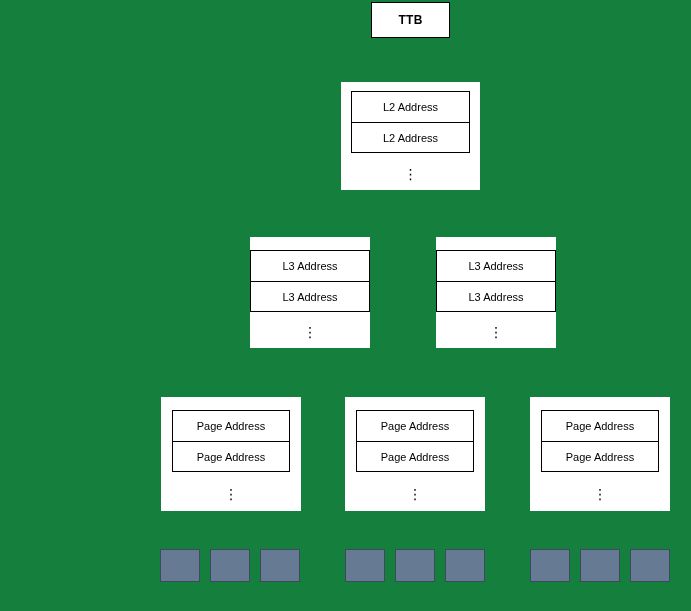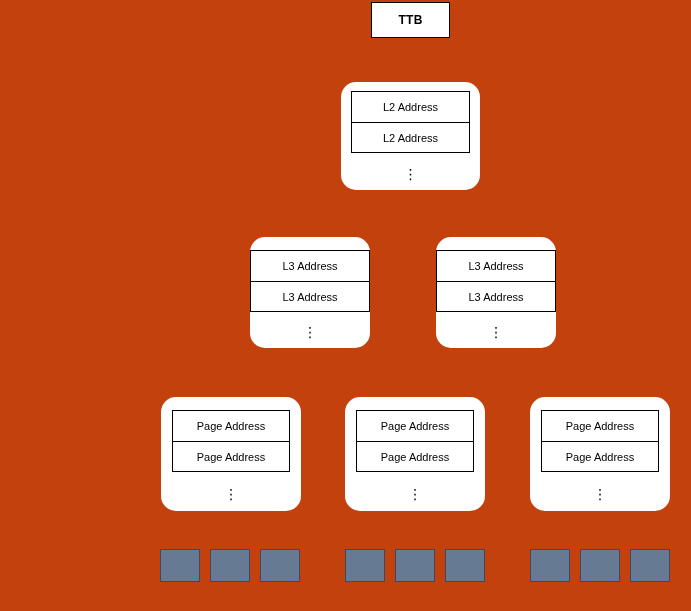--- a/index.html
+++ b/index.html
@@ -12,21 +12,21 @@
     height: 611px;
     position: relative;
     overflow: hidden;
     font-family: "Liberation Sans", sans-serif;
   }
   #diagram {
     position: absolute;
     left: 0; top: 0;
     width: 691px;
     height: 611px;
-    background: #c2410c;
+    background: #15803d;
   }
   
   .ttb-node {
     position: absolute;
     left: 371px;
     top: 2px;
     width: 79px;
     height: 36px;
     background: #ffffff;
     border: 1px solid #000000;
@@ -40,21 +40,20 @@
     letter-spacing: 0.3px;
   }
   
   .table-panel {
     position: absolute;
     background: #ffffff;
     box-sizing: border-box;
     display: flex;
     flex-direction: column;
     align-items: center;
-    border-radius: 15px;
   }
   .entry-stack {
     box-sizing: border-box;
     border: 1px solid #000000;
     background: #ffffff;
     display: flex;
     flex-direction: column;
   }
   .entry {
     box-sizing: border-box;

